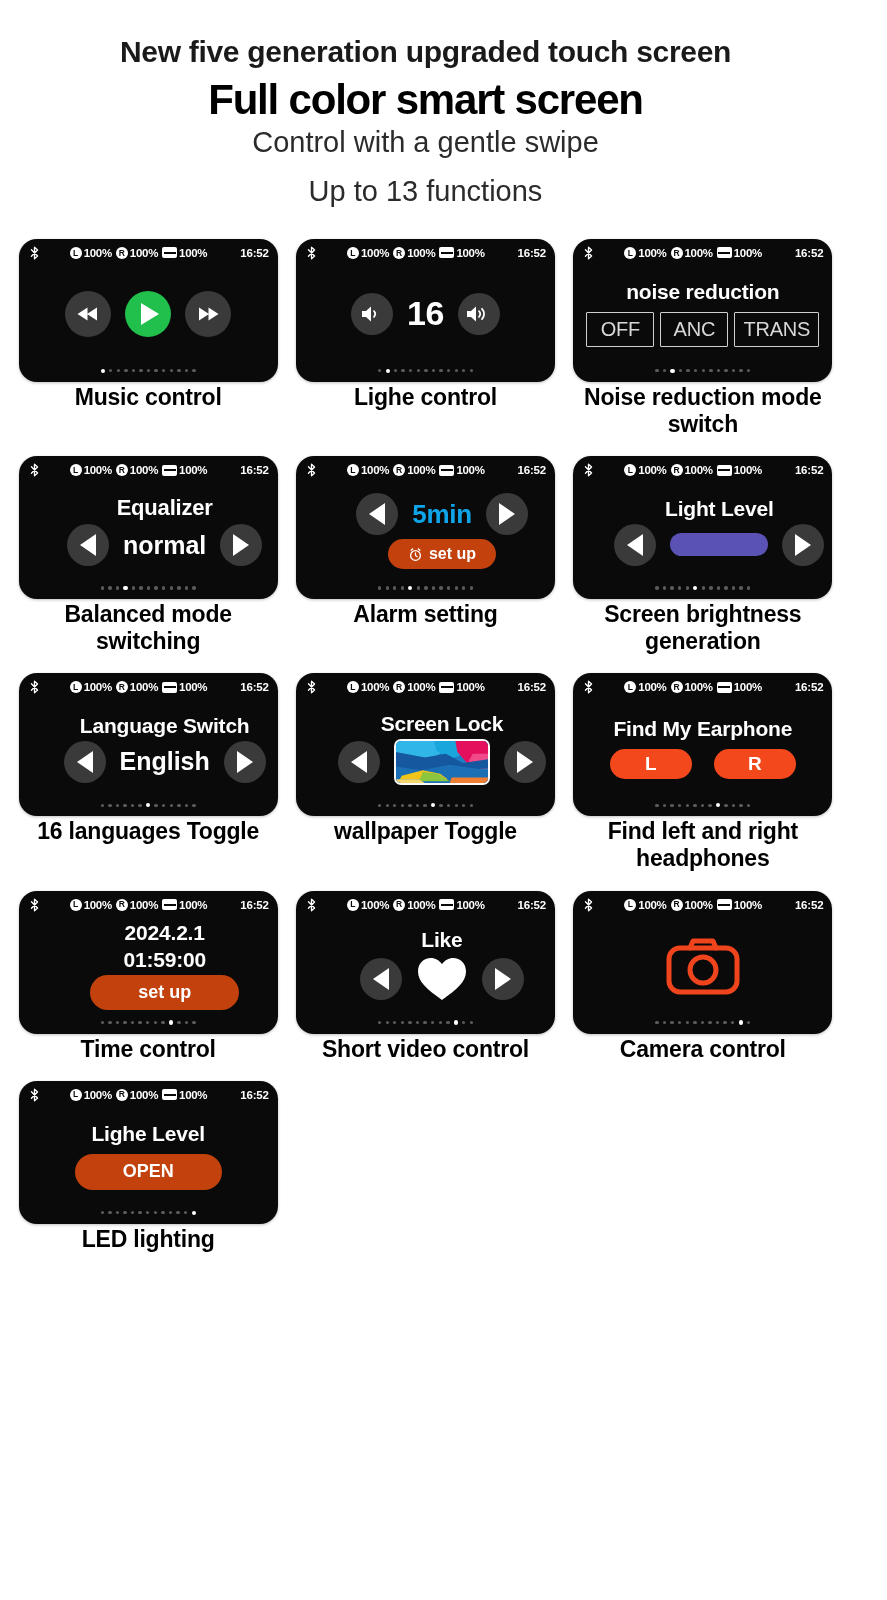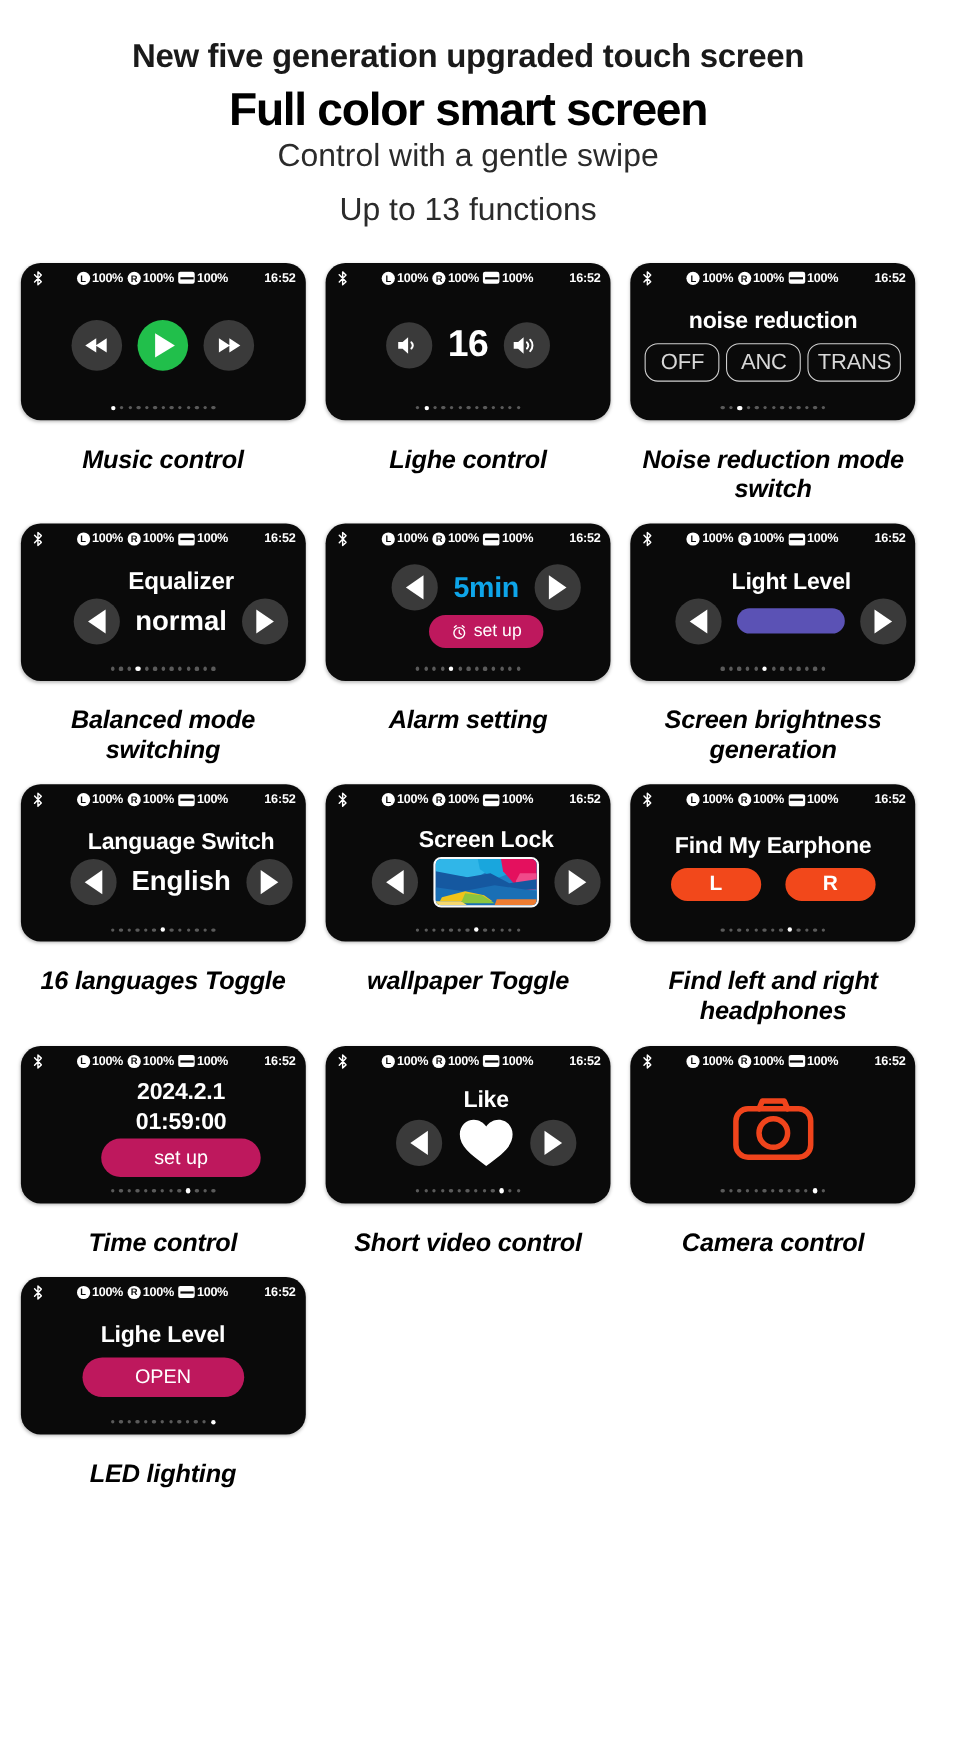--- a/index.html
+++ b/index.html
@@ -37,23 +37,22 @@
     display: grid;
     grid-template-columns: repeat(3, 1fr);
     column-gap: 17px;
     row-gap: 0;
   }
   .cell { display: flex; flex-direction: column; align-items: center; }
 
   .caption {
     font-size: 23px; font-weight: 700; color: #000;
     text-align: center; line-height: 1.18;
-    margin-top: 22px; margin-bottom: 18px;
+    margin-top: 2px; margin-bottom: 18px;
     letter-spacing: -0.2px;
-    font-style: italic;
   }
 
   
   .screen {
     width: 259px; height: 143px;
     background: #0a0a0a;
     border-radius: 18px;
     position: relative;
     overflow: hidden;
     display: flex; flex-direction: column;
@@ -124,40 +123,40 @@
   .title-line {
     color: #fff; font-size: 21px; font-weight: 600;
     text-align: center; line-height: 1.1; letter-spacing: -0.2px;
   }
   .title-line.big { font-size: 22px; }
   .value-big { color: #fff; font-size: 34px; font-weight: 700; letter-spacing: -0.5px; }
   .value-mid { color: #0ea5e9; font-size: 26px; font-weight: 700; letter-spacing: -0.3px; }
   .value-nm { color: #fff; font-size: 25px; font-weight: 700; }
 
   .pill-orange {
-    background: #be185d; color: #fff;
+    background: #c2410c; color: #fff;
     border-radius: 999px;
-    font-size: 16px; font-weight: 400;
+    font-size: 16px; font-weight: 700;
     padding: 5px 20px;
     display: inline-flex; align-items: center; gap: 6px;
     line-height: 1.2;
   }
   .pill-orange.wide { padding: 7px 48px; font-size: 18px; }
   .pill-lr {
     background: #f2481b; color: #fff;
     border-radius: 999px;
     width: 82px; height: 30px;
     display: flex; align-items: center; justify-content: center;
     font-size: 19px; font-weight: 700;
   }
   .lr-row { display: flex; gap: 22px; justify-content: center; }
 
   .anc-row { display: flex; gap: 6px; justify-content: center; align-items: center; }
   .anc-btn {
-    border: 1.6px solid #cfcfcf; border-radius: 12px;
+    border: 1.6px solid #cfcfcf; border-radius: 1px;
     color: #d8d8d8; font-size: 20px; font-weight: 500;
     padding: 4px 8px; min-width: 68px; text-align: center;
     line-height: 1.25; letter-spacing: -0.2px;
   }
 
   .slider-bar {
     width: 122px; height: 23px; border-radius: 999px;
     background: #5b52b5;
   }
 

